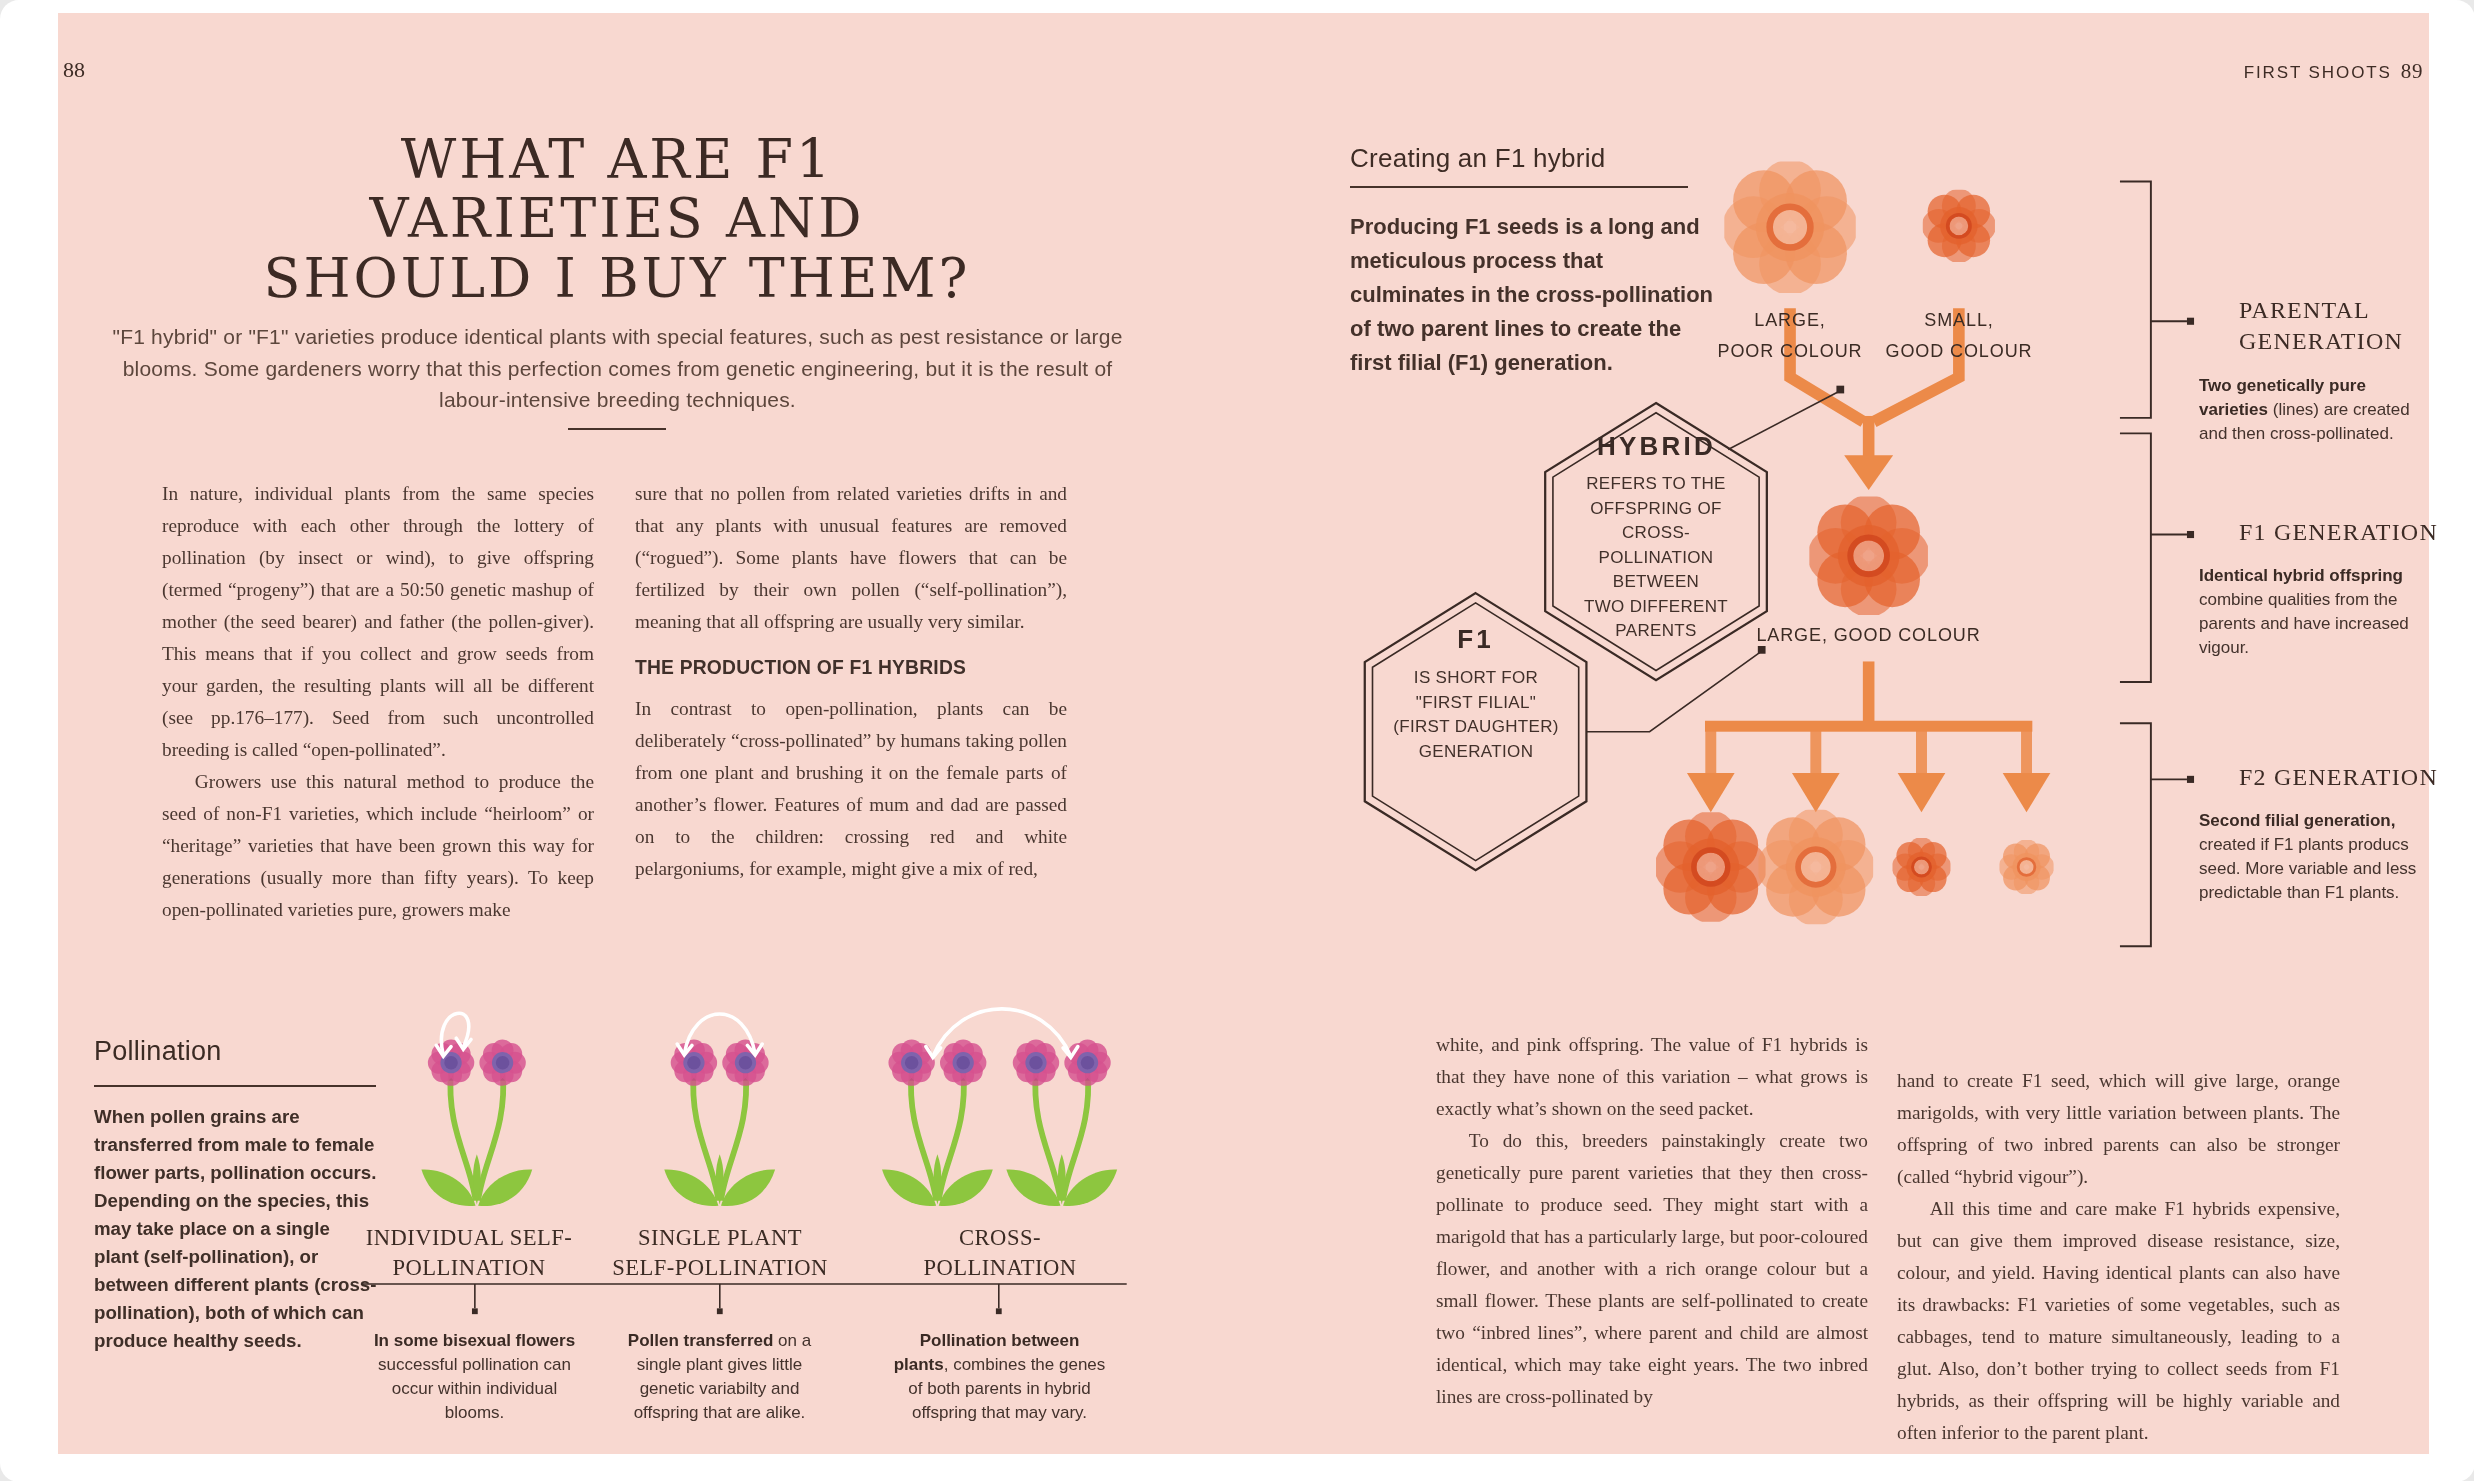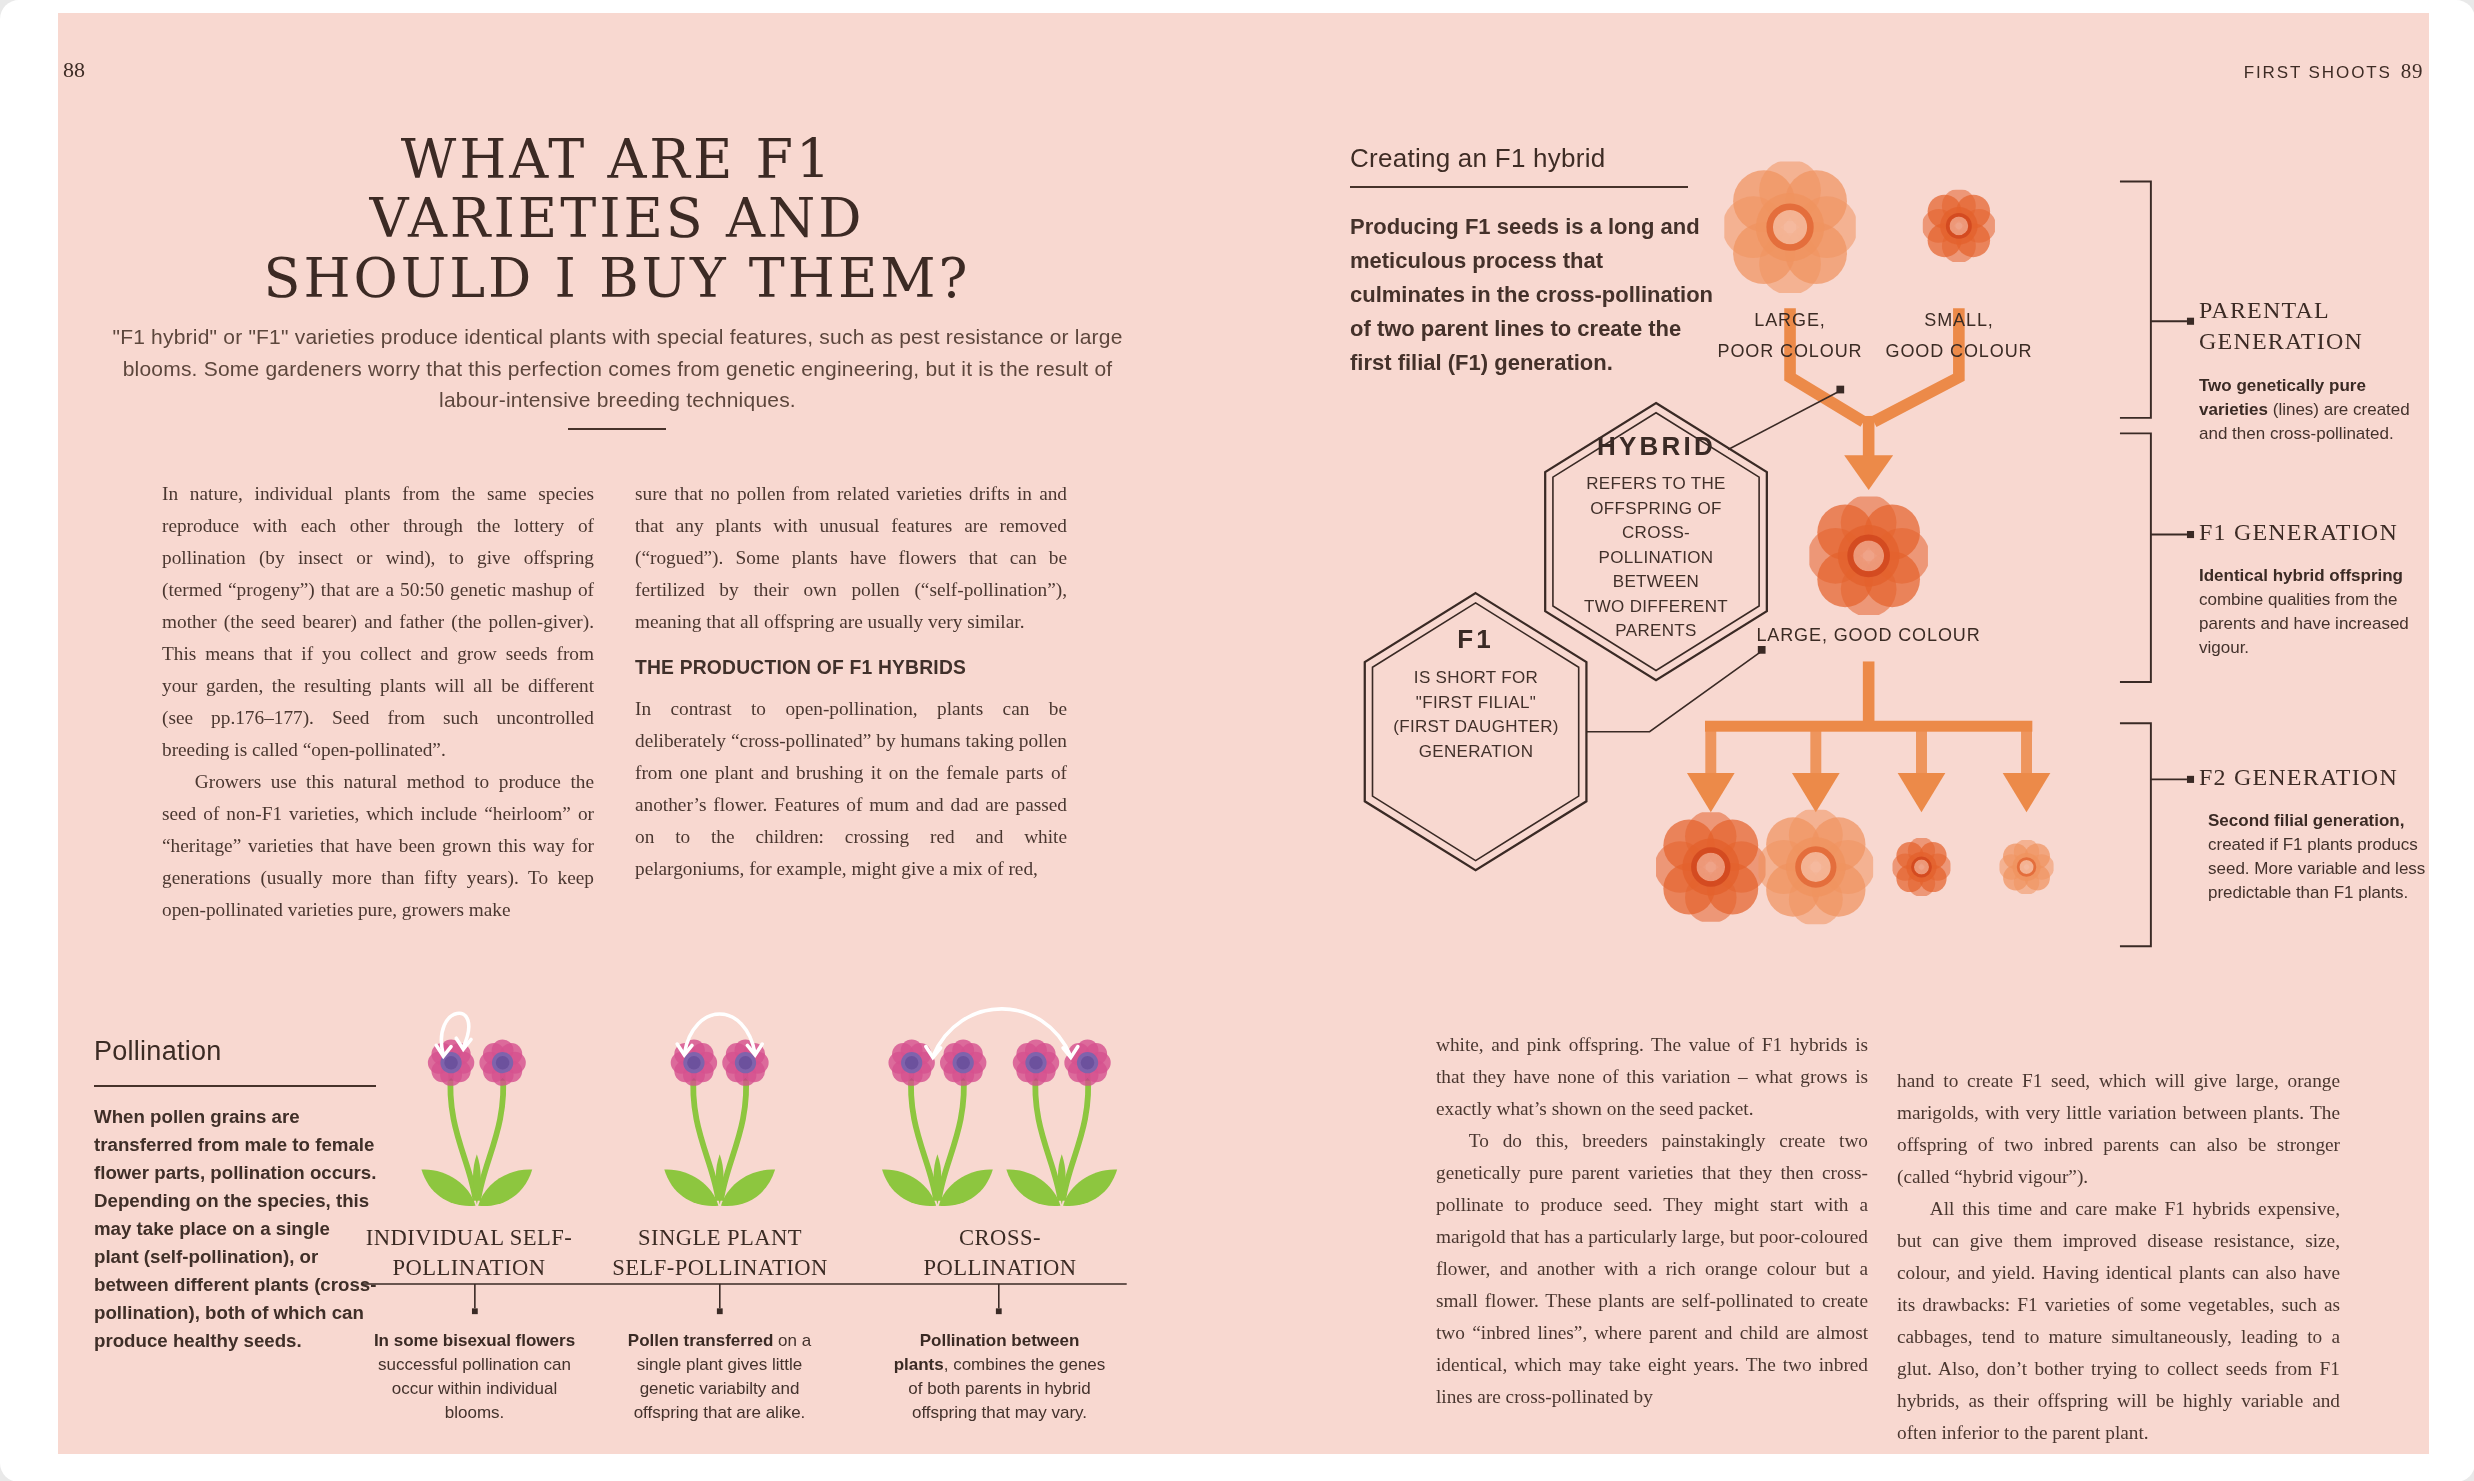--- a/index.html
+++ b/index.html
@@ -25,21 +25,21 @@
            letter-spacing:.01em;margin:14px 0 9px 0;text-align:left;}
 
   .panel-head{font-size:26px;color:#3e2c25;letter-spacing:.01em;}
   .panel-intro{width:374px;font-size:22px;font-weight:bold;line-height:34px;color:#44312a;}
 
   .hex-title{font-weight:bold;font-size:26px;letter-spacing:3.2px;color:#3a2a25;text-align:center;}
   .hex-body{font-size:17px;line-height:24.5px;letter-spacing:.02em;color:#41302a;text-align:center;}
 
   .flower-label{font-size:18px;line-height:31px;letter-spacing:.05em;color:#3b2b24;text-align:center;}
 
-  .gen-name{font-family:"Liberation Serif", serif;font-size:24px;line-height:31px;letter-spacing:.05em;color:#3c2b25;}
+  .gen-name{font-family:"Liberation Serif", serif;font-size:24px;line-height:31px;letter-spacing:.05em;color:#3c2b25;margin-left:40px;}
   .gen-desc{width:226px;font-size:17px;line-height:24px;color:#43322c;}
   .gen-desc b, .cap b{font-weight:bold;color:#3a2a24;}
 
   .poll-head{font-size:27px;color:#3b2b24;letter-spacing:.01em;}
   .poll-body{width:284px;font-size:18.7px;line-height:28px;font-weight:600;color:#3f2f28;}
 
   .plant-label{font-family:"Liberation Serif", serif;font-size:22.6px;line-height:30px;
                letter-spacing:.02em;color:#3b2b24;text-align:center;width:258px;}
   .cap{width:219px;font-size:17px;line-height:24px;text-align:center;color:#43322c;}
 
@@ -328,21 +328,21 @@
     </div>
   </div>
   <div class="abs" style="left:2199px;top:517px;">
     <div class="gen-name">F1 GENERATION</div>
     <div class="gen-desc" style="margin-top:15.5px;">
       <b>Identical hybrid offspring</b><span> combine qualities from the parents and have increased vigour.</span>
     </div>
   </div>
   <div class="abs" style="left:2199px;top:762px;">
     <div class="gen-name">F2 GENERATION</div>
-    <div class="gen-desc" style="margin-top:15.5px;margin-left:9px;">
+    <div class="gen-desc" style="margin-top:15.5px;">
       <b>Second filial generation,</b><span> created if F1 plants producs seed. More variable and less predictable than F1 plants.</span>
     </div>
   </div>
 
   <div class="abs bodycol" style="left:1436px;top:1029px;">
     <p>white, and pink offspring. The value of F1 hybrids is that they have none of this variation – what grows is exactly what’s shown on the seed packet.</p>
     <p class="ind">To do this, breeders painstakingly create two genetically pure parent varieties that they then cross-pollinate to produce seed. They might start with a marigold that has a particularly large, but poor-coloured flower, and another with a rich orange colour but a small flower. These plants are self-pollinated to create two “inbred lines”, where parent and child are almost identical, which may take eight years. The two inbred lines are cross-pollinated by</p>
   </div>
   <div class="abs bodycol" style="left:1897px;top:1029px;width:443px;margin-top:36px;">
     <p>hand to create F1 seed, which will give large, orange marigolds, with very little variation between plants. The offspring of two inbred parents can also be stronger (called “hybrid vigour”).</p>

